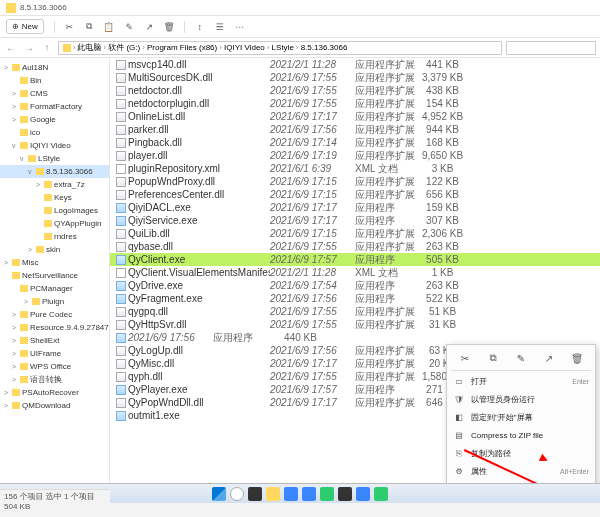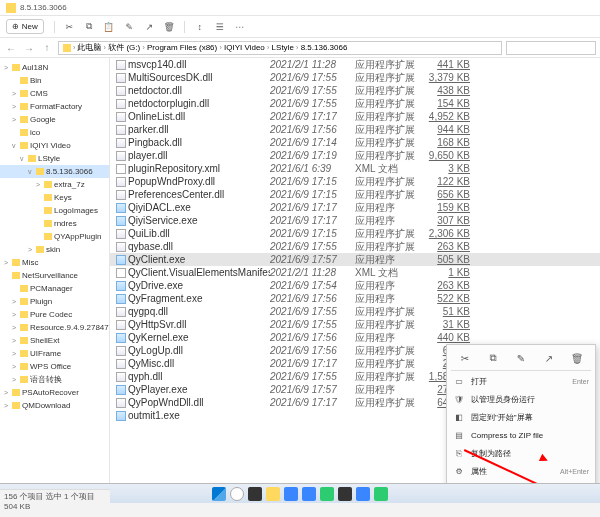--- a/index.html
+++ b/index.html
@@ -26,29 +26,29 @@
 .side .item.sel { background: #d0e7ff; }
 .content { flex: 1; background: #fff; overflow: hidden; position: relative; }
 .cols { display: flex; height: 14px; border-bottom: 0.5px solid #eee; font-size: 8px; color: #666; }
 .col { padding: 2px 4px; }
 .c-name { width: 160px; }
 .c-date { width: 85px; }
 .c-type { width: 60px; }
 .c-size { width: 55px; text-align: right; }
 .rows { overflow: hidden; }
 .row { display: flex; align-items: center; height: 13px; font-size: 10px; color: #333; }
-.row.sel { background: #e5e5e5; }
+.row.sel { background: #bef264; }
 .row .ico { width: 10px; height: 10px; margin: 0 2px 0 6px; flex-shrink: 0; }
 .ico.dll { background: linear-gradient(#fff,#e8e8f4); border: 0.5px solid #aaa; }
 .ico.exe { background: linear-gradient(#d8edff,#b0d8ff); border: 0.5px solid #7ab0e0; }
 .ico.xml { background: #fff; border: 0.5px solid #aaa; }
 .row .name { width: 142px; overflow: hidden; white-space: nowrap; }
 .row .date { width: 85px; color: #666; font-style: italic; }
 .row .type { width: 60px; color: #666; }
-.row .size { width: 55px; text-align: right; color: #666; text-decoration: underline; }
+.row .size { width: 55px; text-align: center; color: #666; }
 .status { position: absolute; bottom: 14px; left: 0; height: 14px; background: #f3f3f3; font-size: 8px; color: #555; padding: 1px 4px; border-top: 0.5px solid #ddd; width: 110px; }
 .ctx { position: absolute; right: 4px; top: 286px; width: 150px; background: #fcfcfc; border: 0.5px solid #ccc; box-shadow: 2px 2px 8px rgba(0,0,0,.2); padding: 3px 0; }
 .ctx .cr { display: flex; align-items: center; height: 18px; font-size: 8px; padding: 0 6px; gap: 6px; }
 .ctx .cr .ci { width: 12px; color: #555; text-align: center; }
 .ctx .cr .ct { flex: 1; color: #222; }
 .ctx .cr .ck { color: #888; font-size: 7px; }
 .ctx .sep { height: 0.5px; background: #ddd; margin: 2px 4px; }
 .ctx .top { display: flex; justify-content: space-around; padding: 3px 4px; }
 .ctx .top .ti { width: 14px; height: 14px; display: flex; align-items: center; justify-content: center; font-size: 10px; color: #555; }
 .arrow { position: absolute; right: 60px; top: 390px; width: 100px; height: 60px; pointer-events: none; }
@@ -159,48 +159,48 @@
         <span>Keys</span>
       </div>
       <div class="item" style="padding-left:36px">
         <span class="chev"></span>
         <span class="fld"></span>
         <span>LogoImages</span>
       </div>
       <div class="item" style="padding-left:36px">
         <span class="chev"></span>
         <span class="fld"></span>
+        <span>QYAppPlugin</span>
+      </div>
+      <div class="item" style="padding-left:36px">
+        <span class="chev"></span>
+        <span class="fld"></span>
         <span>rndres</span>
       </div>
-      <div class="item" style="padding-left:36px">
-        <span class="chev"></span>
-        <span class="fld"></span>
-        <span>QYAppPlugin</span>
-      </div>
       <div class="item" style="padding-left:28px">
         <span class="chev">&gt;</span>
         <span class="fld"></span>
         <span>skin</span>
       </div>
       <div class="item" style="">
         <span class="chev">&gt;</span>
         <span class="fld"></span>
         <span>Misc</span>
       </div>
       <div class="item" style="">
         <span class="chev"></span>
         <span class="fld"></span>
         <span>NetSurveillance</span>
       </div>
       <div class="item" style="padding-left:12px">
         <span class="chev"></span>
         <span class="fld"></span>
         <span>PCManager</span>
       </div>
-      <div class="item" style="padding-left:12px">
+      <div class="item" style="padding-left:24px">
         <span class="chev">&gt;</span>
         <span class="fld"></span>
         <span>Pluign</span>
       </div>
       <div class="item" style="padding-left:12px">
         <span class="chev">&gt;</span>
         <span class="fld"></span>
         <span>Pure Codec</span>
       </div>
       <div class="item" style="padding-left:12px">
@@ -383,21 +383,20 @@
         </div>
         <div class="row">
           <div class="ico dll"></div>
           <div class="name">QyHttpSvr.dll</div>
           <div class="date">2021/6/9 17:55</div>
           <div class="type">应用程序扩展</div>
           <div class="size">31 KB</div>
         </div>
         <div class="row">
           <div class="ico exe"></div>
-          <div class="name">QyKernel.exe</div>
           <div class="date">2021/6/9 17:56</div>
           <div class="type">应用程序</div>
           <div class="size">440 KB</div>
         </div>
         <div class="row">
           <div class="ico dll"></div>
           <div class="name">QyLogUp.dll</div>
           <div class="date">2021/6/9 17:56</div>
           <div class="type">应用程序扩展</div>
           <div class="size">63 KB</div>

